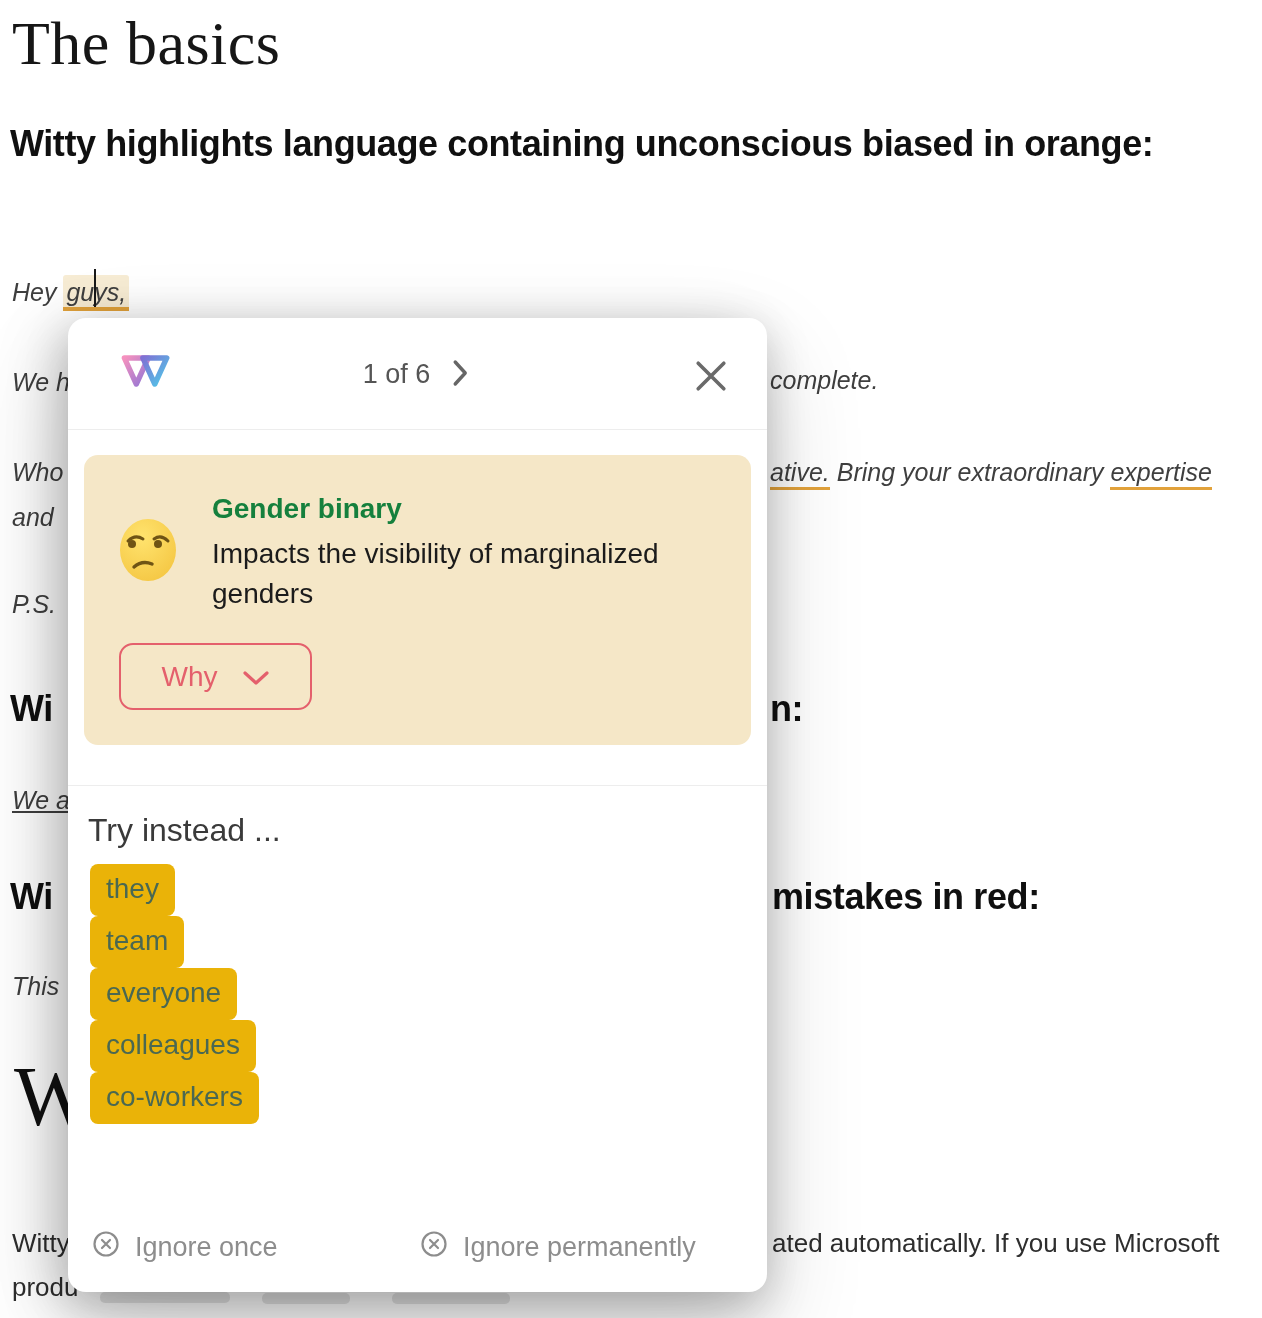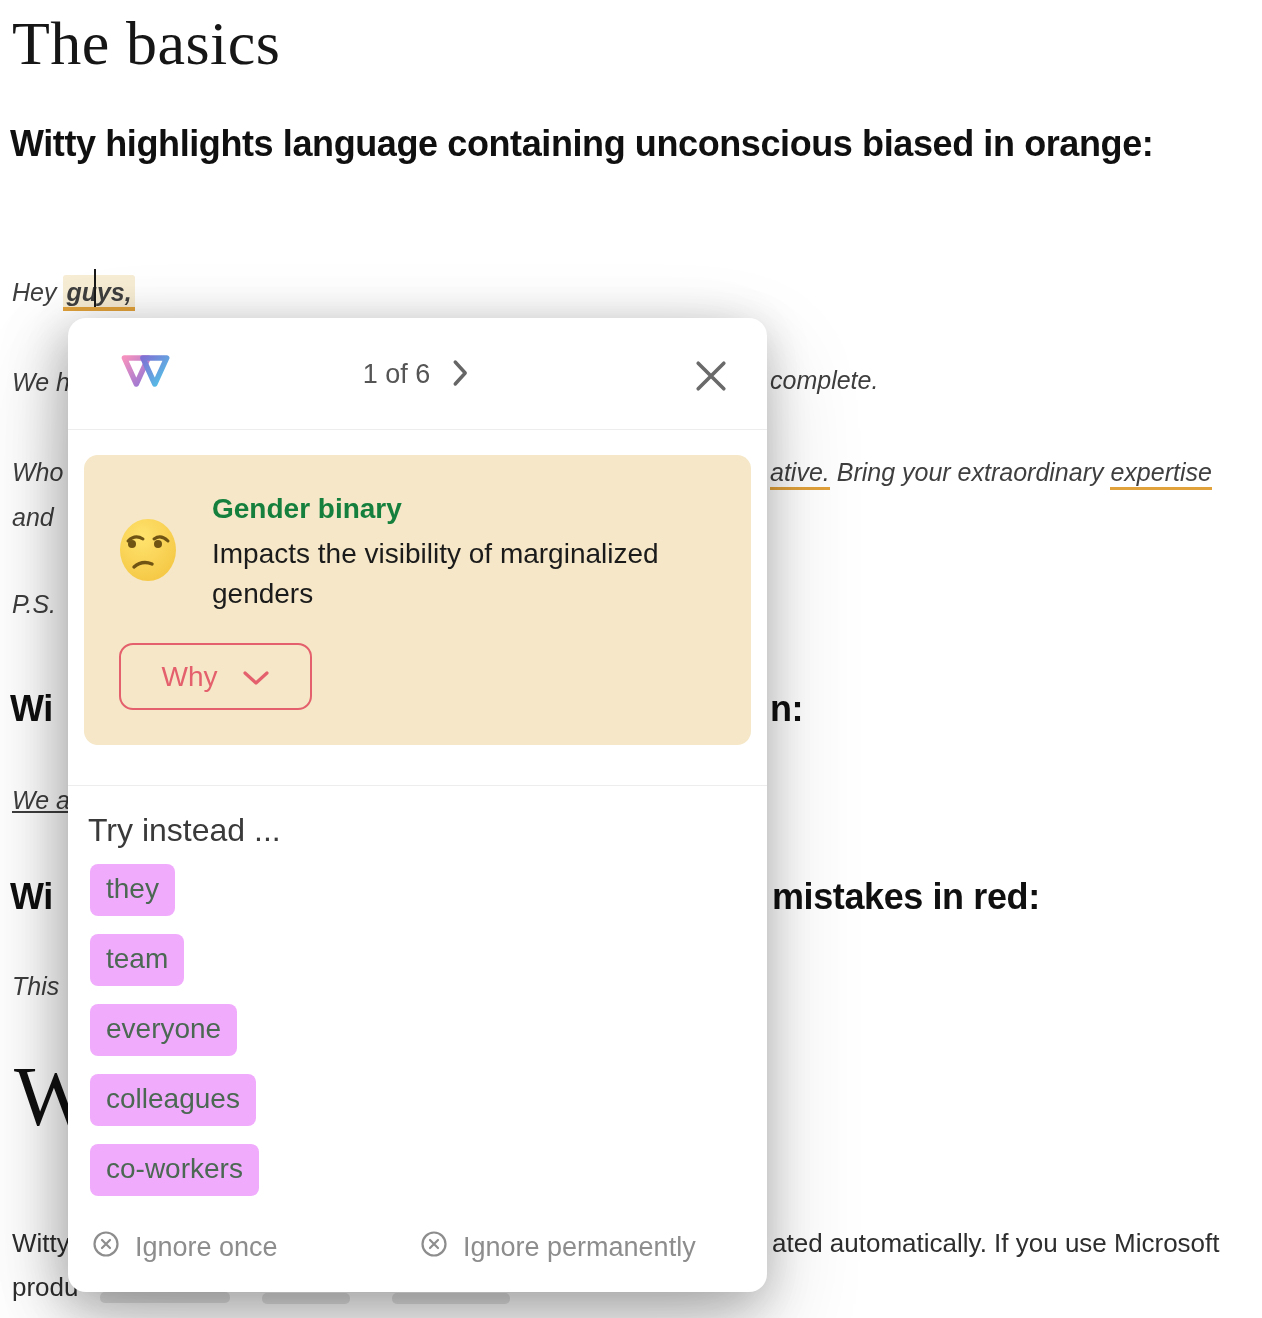--- a/index.html
+++ b/index.html
@@ -32,21 +32,20 @@
     font-size: 84px; color: #111; font-weight: 400;
   }
   .orange-u { border-bottom: 3px solid #E2A23B; padding-bottom: 1px; }
 
   .hl-word {
     position: relative;
     background: #F7ECD4;
     border-bottom: 4px solid #E2A23B;
     border-radius: 3px 3px 0 0;
     padding: 3px 3px 1px 3px;
-    font-weight: bold;
   }
   .caret {
     position: absolute; left: 31px; top: -6px;
     width: 2px; height: 38px; background: #1a1a1a;
   }
 
   .smudge {
     position: absolute; height: 11px; border-radius: 5px;
     background: #c4c4c4; opacity: 0.45;
   }
@@ -99,22 +98,22 @@
     position: absolute; left: 0; top: 467px; width: 100%;
     border-top: 1px solid #ededed;
   }
 
   .try-label {
     position: absolute; left: 20px; top: 494px;
     font-size: 32px; color: #3a3a3a;
   }
   .chips { position: absolute; left: 22px; top: 546px; }
   .chip {
-    display: table; margin-bottom: 18px;
-    background: #f0abfc; border-radius: 8px;
+    display: table; 
+    background: #eab308; border-radius: 8px;
     padding: 9px 16px 11px 16px;
     font-size: 28px; color: #4A6852; cursor: pointer;
     border: none; font-family: "Liberation Sans", sans-serif;
   }
 
   .popup-footer {
     position: absolute; left: 0; bottom: 0; width: 100%; height: 80px;
   }
   .ignore-btn {
     position: absolute; top: 18px;

